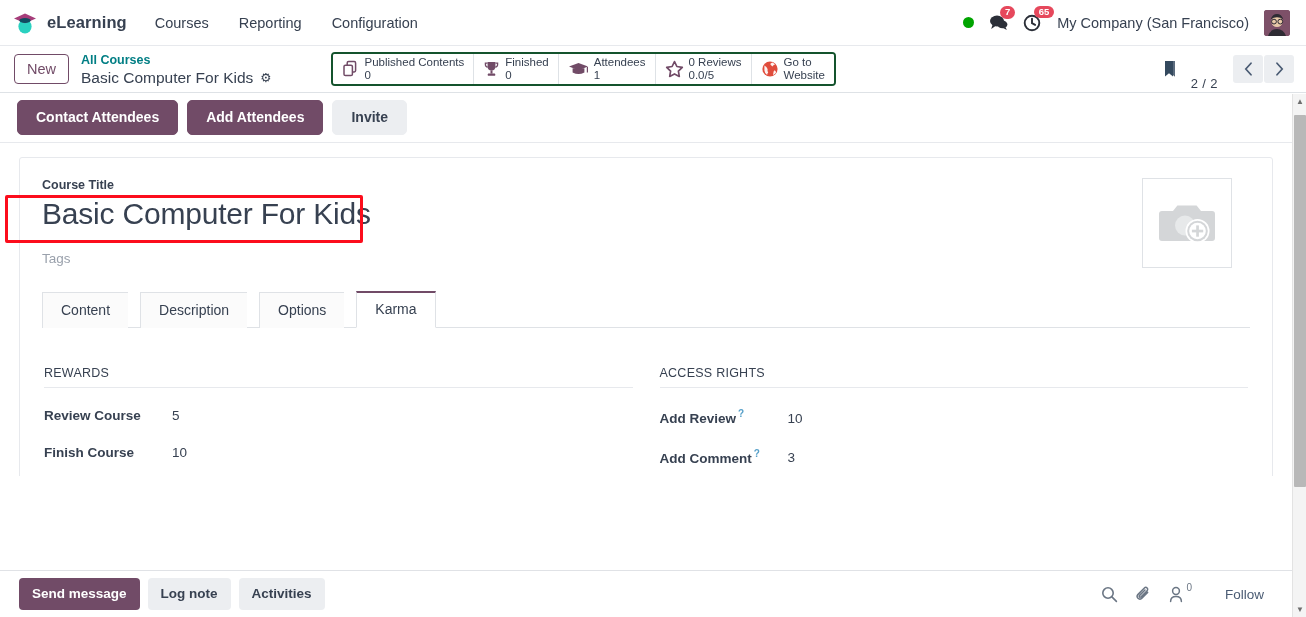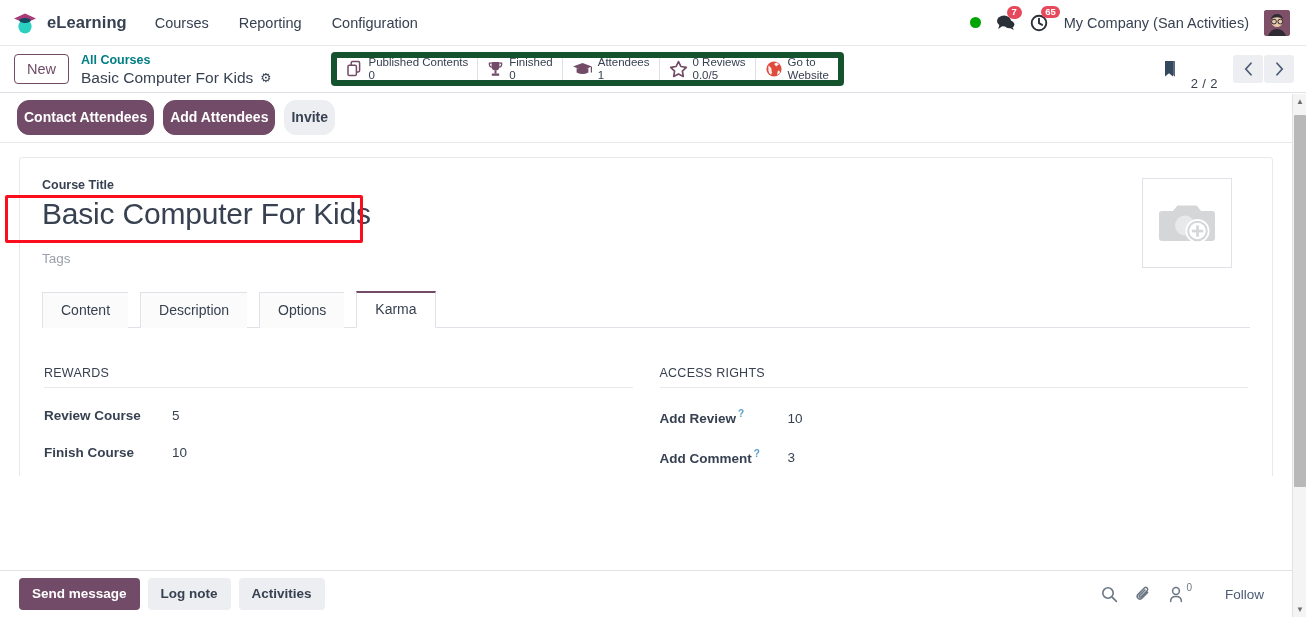--- a/index.html
+++ b/index.html
@@ -66,21 +66,21 @@
     font-size: 12.5px; color: #017e84; font-weight: 700;
     cursor: pointer; display: inline-block;
   }
   .bc-current-row { display: flex; align-items: center; gap: 7px; }
   .bc-current { font-size: 15.5px; color: #374151; white-space: nowrap; }
   .gear-icon { font-size: 12.5px; color: #374151; cursor: pointer; line-height: 1; }
 
   .statbar {
     margin-left: 59px;
     display: flex; align-items: stretch;
-    border: 6px solid #14532d; border-radius: 4px;
+    border: 2px solid #14532d; border-radius: 4px;
     overflow: hidden; background: #fff; height: 34px;
   }
   .stat-btn {
     display: flex; align-items: center; gap: 5px;
     padding: 2px 9px; cursor: pointer;
     border-right: 1px solid #dee2e6;
     background: #fff; white-space: nowrap;
   }
   .stat-btn:last-child { border-right: none; }
   .stat-ico { flex: none; display: flex; align-items: center; color: #714b67; }
@@ -112,21 +112,21 @@
   .action-row {
     position: absolute; left: 0; top: 0;
     width: 1306px; height: 50px;
     background: #ffffff;
     display: flex; align-items: center;
     padding-left: 17px; gap: 9px;
     border-bottom: 1px solid #e7e9ed;
   }
   .act-btn {
     font-size: 14px; font-weight: 700; font-family: inherit;
-    border-radius: 12px; padding: 8px 6px;
+    border-radius: 5px; padding: 8px 18px;
     cursor: pointer; line-height: 1.15; border: 1px solid transparent;
   }
   .act-primary { background: #714b67; color: #ffffff; border-color: #714b67; }
   .act-secondary { background: #eceef1; color: #374151; border-color: #eceef1; font-weight: 700; }
 
   .redbox {
     position: absolute; left: 5px; top: 102px;
     width: 358px; height: 48px;
     border: 3px solid #fc0d1c; border-radius: 2px;
     pointer-events: none; z-index: 30;
@@ -291,21 +291,21 @@
         </svg>
         <span class="badge-count">7</span>
       </div>
       <div class="nav-ico-wrap">
         <svg width="19" height="18" viewBox="0 0 19 18">
           <circle cx="9" cy="9" r="7.3" fill="none" stroke="#2b2f38" stroke-width="1.9"></circle>
           <path d="M9 4.6 L9 9.2 L12.1 10.9" fill="none" stroke="#2b2f38" stroke-width="1.9" stroke-linecap="round"></path>
         </svg>
         <span class="badge-count">65</span>
       </div>
-      <div class="company-name">My Company (San Activities)</div>
+      <div class="company-name">My Company (San Francisco)</div>
       <div class="avatar">
         <svg width="26" height="26" viewBox="0 0 26 26">
           <rect width="26" height="26" fill="#7d5068"></rect>
           <path d="M4 26 q2.5 -7 9 -7 q6.5 0 9 7 Z" fill="#2e2b33"></path>
           <circle cx="13" cy="11.5" r="5.6" fill="#e8c9a8"></circle>
           <path d="M6.6 9.5 q2-5.4 6.4-5.4 q4.4 0 6.4 5.4 q-3-2.2-6.4-2.2 q-3.4 0-6.4 2.2Z" fill="#2e2b33"></path>
           <circle cx="10" cy="11.6" r="2.4" fill="none" stroke="#2e2b33" stroke-width="1"></circle>
           <circle cx="16.3" cy="11.6" r="2.4" fill="none" stroke="#2e2b33" stroke-width="1"></circle>
         </svg>
       </div>

